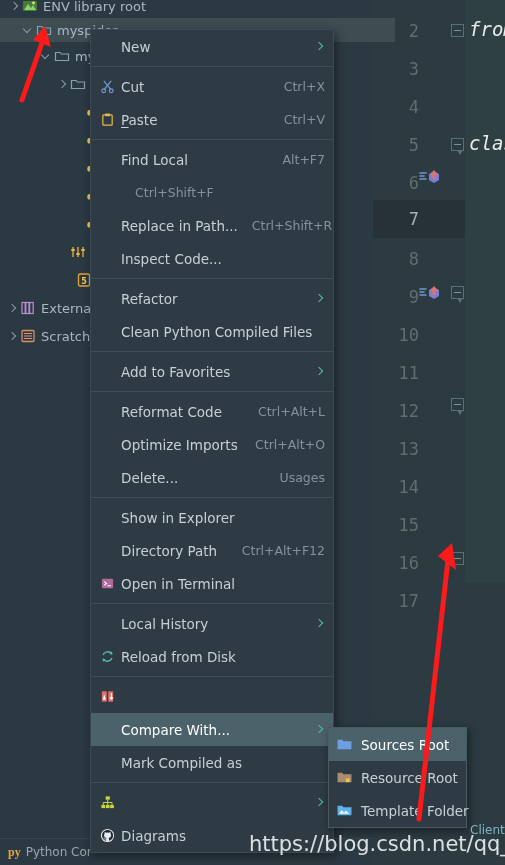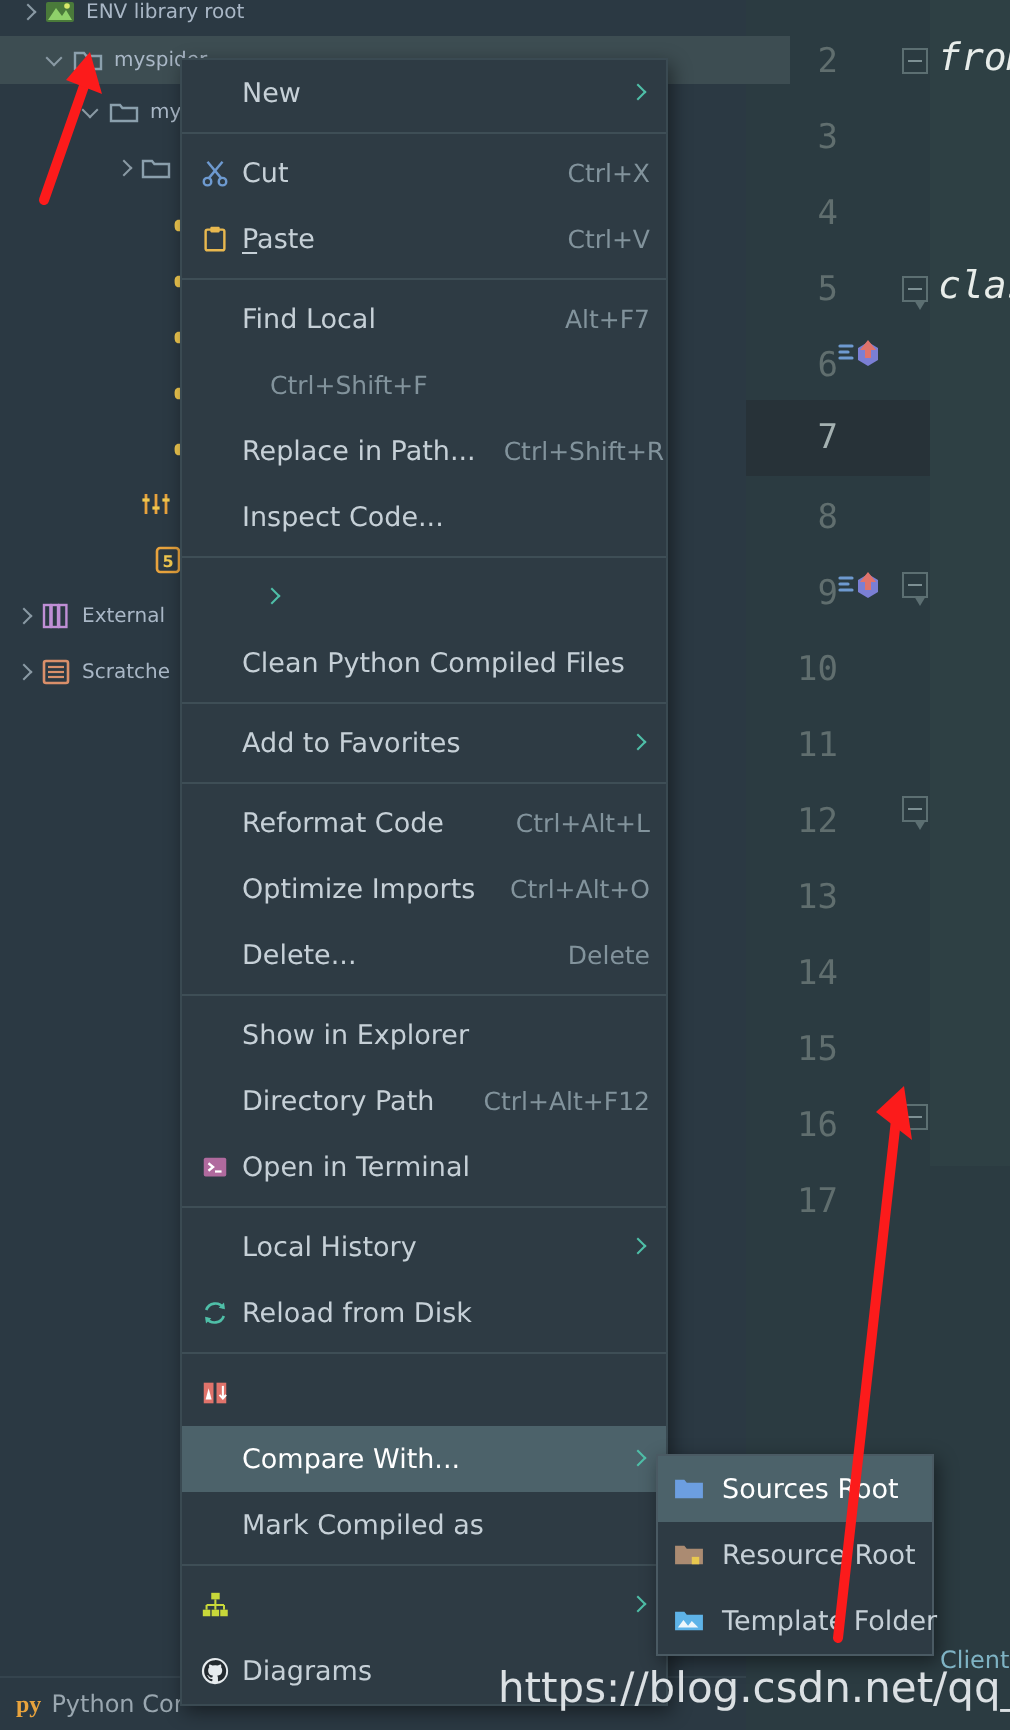--- a/index.html
+++ b/index.html
@@ -60,21 +60,21 @@
   }
   .arrow.blank::before { display: none; }
 
   .ico {
     width: 16px; height: 16px;
     flex: 0 0 16px;
     margin-right: 5px;
     position: relative;
   }
   .ico svg { display: block; }
-  .tlabel { font-size: 10px; }
+  .tlabel { font-size: 13px; }
 
   
   .editor {
     position: absolute;
     right: 0; top: 0;
     width: 132px; height: 865px;
     background: #2b3b41;
   }
   .gutter {
     position: absolute;
@@ -586,20 +586,21 @@
     </div>
 
     <div class="mi">
       <span class="mico"></span>
       <span class="mlabel">Inspect Code...</span>
     </div>
     <div class="sep"></div>
 
     <div class="mi">
       <span class="mico"></span>
+      <span class="mlabel">Refactor</span>
       <span class="sub-arrow"></span>
     </div>
 
     <div class="mi">
       <span class="mico"></span>
       <span class="mlabel">Clean Python Compiled Files</span>
     </div>
     <div class="sep"></div>
 
     <div class="mi">
@@ -617,21 +618,21 @@
 
     <div class="mi">
       <span class="mico"></span>
       <span class="mlabel">Optimize Imports</span>
       <span class="accel">Ctrl+Alt+O</span>
     </div>
 
     <div class="mi">
       <span class="mico"></span>
       <span class="mlabel">Delete...</span>
-      <span class="accel">Delete</span>
+      <span class="accel">Usages</span>
     </div>
     <div class="sep"></div>
 
     <div class="mi">
       <span class="mico"></span>
       <span class="mlabel">Show in Explorer</span>
     </div>
 
     <div class="mi">
       <span class="mico"></span>

